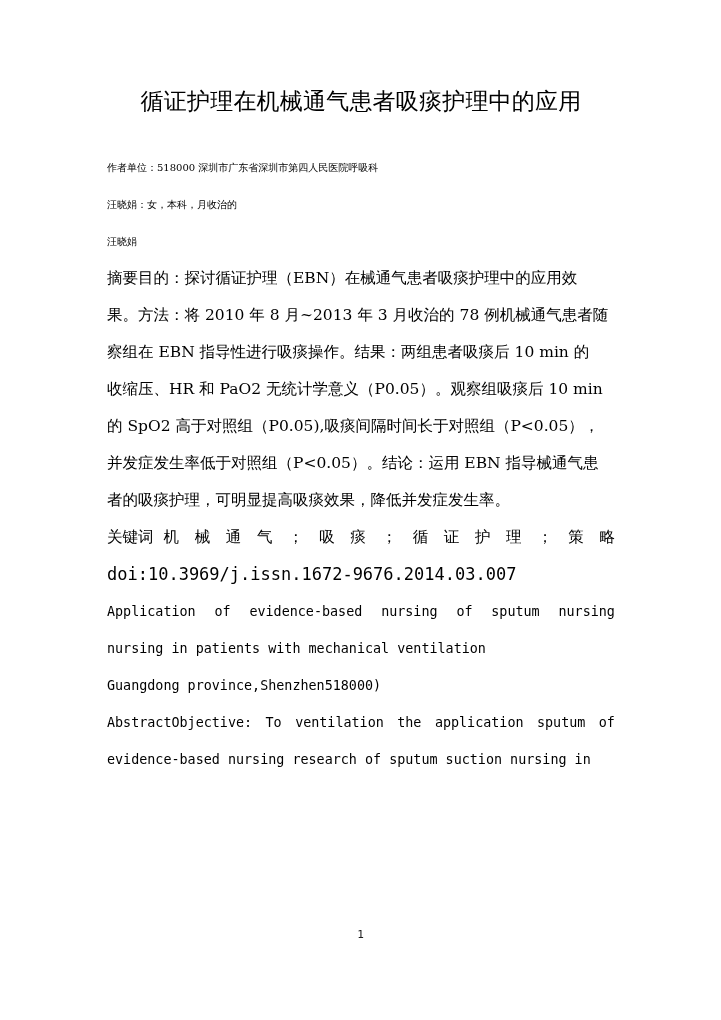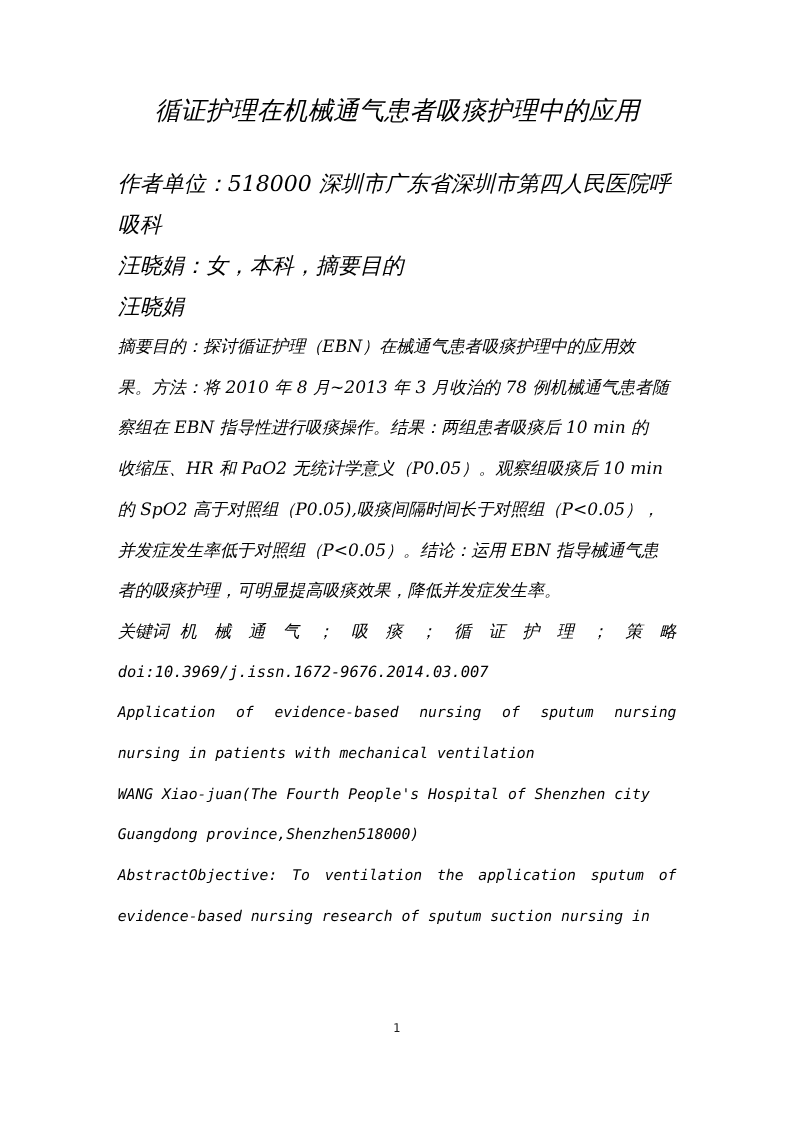--- a/index.html
+++ b/index.html
@@ -24,41 +24,40 @@
     width: 721px;
     height: 1020px;
     background: #ffffff;
   }
 
   .content {
     position: absolute;
     left: 107px;
     top: 0;
     width: 508px;
-    font-style: italic;
   }
 
   
   .doc-title {
     margin: 0;
     padding: 0;
     font-family: "DejaVu Serif", "Liberation Serif", serif;
     font-size: 23px;
     line-height: 36px;
     font-weight: 400;
     text-align: center;
     letter-spacing: 0.2px;
     padding-top: 83px;
     white-space: normal;
   }
 
   
   .cn-line {
     font-family: "DejaVu Serif", "Liberation Serif", serif;
-    font-size: 20px;
+    font-size: 10px;
     line-height: 37px;
     text-align: justify;
     text-justify: inter-character;
     letter-spacing: 0px;
     white-space: normal;
     word-break: break-all;
   }
 
   .meta-block {
     margin-top: 30px;
@@ -101,21 +100,21 @@
     display: flex;
     justify-content: space-between;
   }
   .keyword-line .kw-body > span {
     display: inline-block;
   }
 
   
   .mono-line {
     font-family: "DejaVu Sans Mono", "Liberation Mono", monospace;
-    font-size: 14px;
+    font-size: 17px;
     line-height: 37px;
     margin: 0;
     letter-spacing: 0px;
     white-space: nowrap;
   }
 
   .mono-just {
     font-family: "DejaVu Sans Mono", "Liberation Mono", monospace;
     font-size: 13.4px;
     line-height: 37px;
@@ -151,21 +150,21 @@
 </head>
 <body>
 
 <div class="page">
   <div class="content">
 
     <h1 class="doc-title">循证护理在机械通气患者吸痰护理中的应用</h1>
 
     <div class="meta-block">
       <div class="cn-line">作者单位：518000 深圳市广东省深圳市第四人民医院呼吸科</div>
-      <div class="cn-line">汪晓娟：女，本科，摘要目的</div>
+      <div class="cn-line">汪晓娟：女，本科，月收治的</div>
       <div class="cn-line">汪晓娟</div>
     </div>
 
     <div class="abstract-block">
       <div class="abstract-para">摘要目的：探讨循证护理（EBN）在械通气患者吸痰护理中的应用效</div>
       <div class="abstract-para">果。方法：将 2010 年 8 月~2013 年 3 月收治的 78 例机械通气患者随</div>
       <div class="abstract-para">察组在 EBN 指导性进行吸痰操作。结果：两组患者吸痰后 10 min 的</div>
       <div class="abstract-para">收缩压、HR 和 PaO2 无统计学意义（P0.05）。观察组吸痰后 10 min</div>
       <div class="abstract-para">的 SpO2 高于对照组（P0.05),吸痰间隔时间长于对照组（P&lt;0.05），</div>
       <div class="abstract-para">并发症发生率低于对照组（P&lt;0.05）。结论：运用 EBN 指导械通气患</div>
@@ -199,21 +198,20 @@
         <span>Application</span>
         <span>of</span>
         <span>evidence-based</span>
         <span>nursing</span>
         <span>of</span>
         <span>sputum</span>
         <span>nursing</span>
       </div>
     <div class="mono-para">nursing in patients with mechanical ventilation</div>
 
-    <div class="mono-para">WANG Xiao-juan(The Fourth People's Hospital of Shenzhen city</div>
     <div class="mono-para">Guangdong province,Shenzhen518000)</div>
 
     <div class="mono-just">
         <span>AbstractObjective:</span>
         <span>To</span>
         <span>ventilation</span>
         <span>the</span>
         <span>application</span>
         <span>sputum</span>
         <span>of</span>

